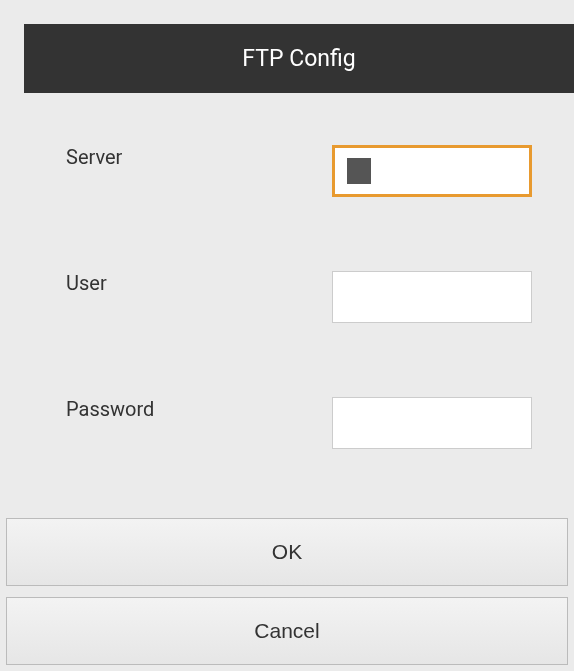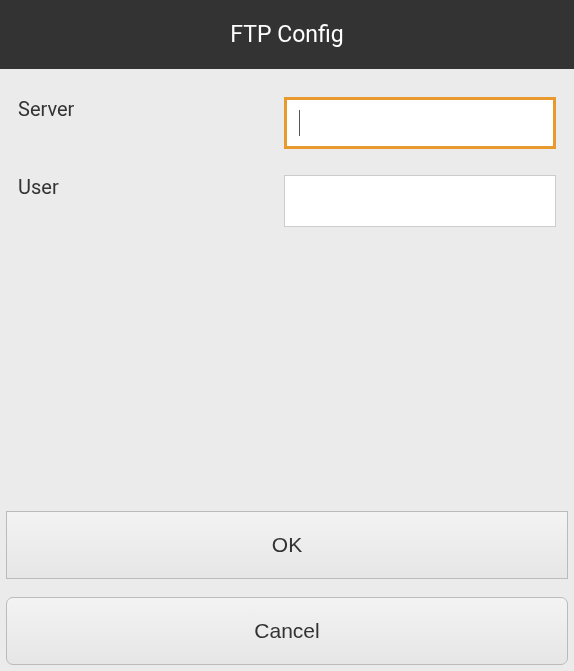--- a/index.html
+++ b/index.html
@@ -1,18 +1,18 @@
 <!DOCTYPE html>
 <html><head>
   <meta charset="utf-8">
   <style>
     * {
       box-sizing: border-box;
       margin: 0;
-      padding: 0;
+      padding: 12px;
     }
     body {
       font-family: -apple-system, BlinkMacSystemFont, "Segoe UI", Roboto, Arial, sans-serif;
       background: #ebebeb;
       width: 574px;
       height: 671px;
       overflow: hidden;
     }
     .header {
       background: #333333;
@@ -79,28 +79,27 @@
       padding: 0 6px 6px 6px;
     }
     .btn {
       width: 100%;
       height: 68px;
       background: linear-gradient(to bottom, #f3f3f3, #e6e6e6);
       border: 1px solid #bbbbbb;
       font-size: 21px;
       color: #333333;
       cursor: pointer;
-      margin-bottom: 18px;
+      margin-bottom: 11px;
       display: flex;
       align-items: center;
       justify-content: center;
     }
     .btn:last-child {
       margin-bottom: 0;
-      border-radius: 7px;
     }
   </style>
 </head>
 <body>
 
 <div class="header">
   <span>FTP Config</span>
 </div>
 
 <div class="form-container">
@@ -115,20 +114,26 @@
   </div>
 
 
   <div class="form-row">
     <div class="form-label">User</div>
     <div class="form-input-wrapper">
       <input type="text" class="form-input" value="" style="">
     </div>
   </div>
 
+  <div class="form-row">
+    <div class="form-label">Password</div>
+    <div class="form-input-wrapper">
+      <input type="password" class="form-input" value="" style="">
+    </div>
+  </div>
 
 
 </div>
 
 <div class="button-container">
   <button class="btn">
     <span>OK</span>
   </button>
   <button class="btn">
     <span>Cancel</span>

